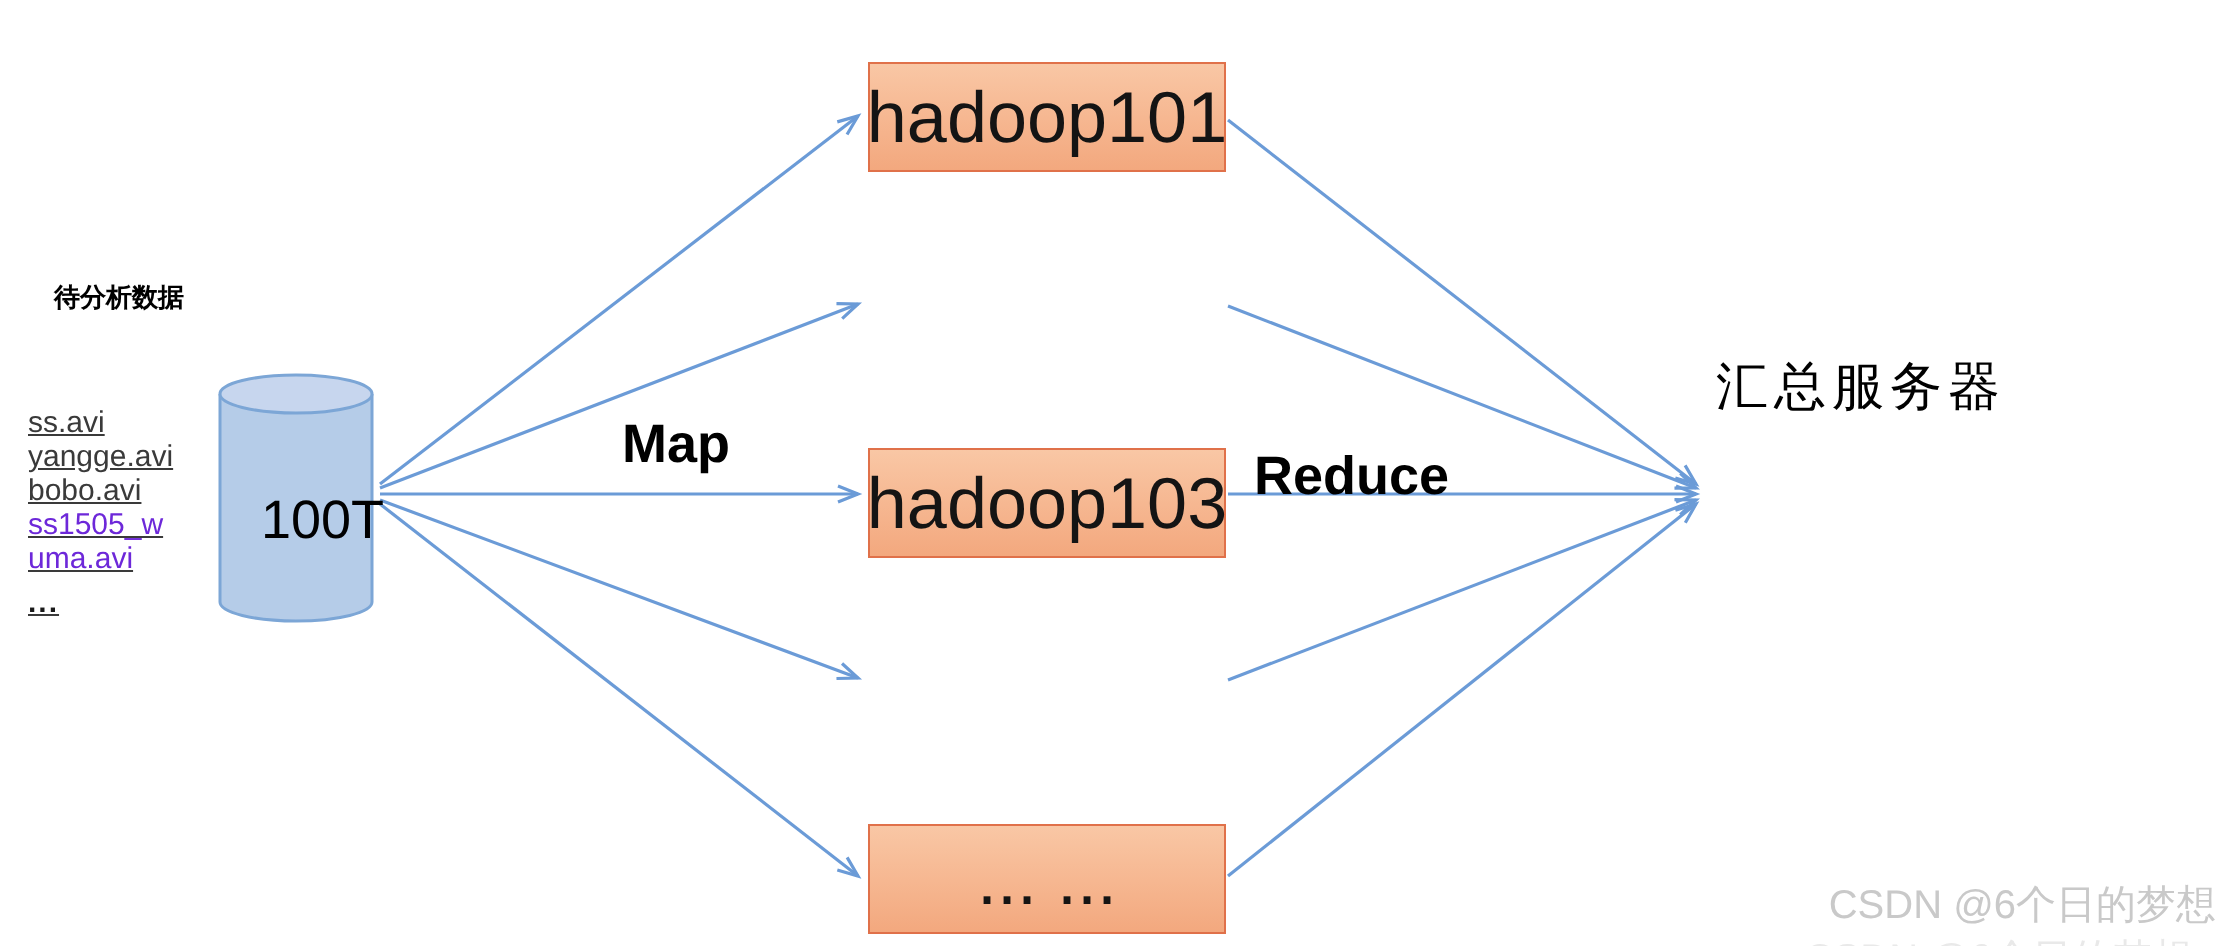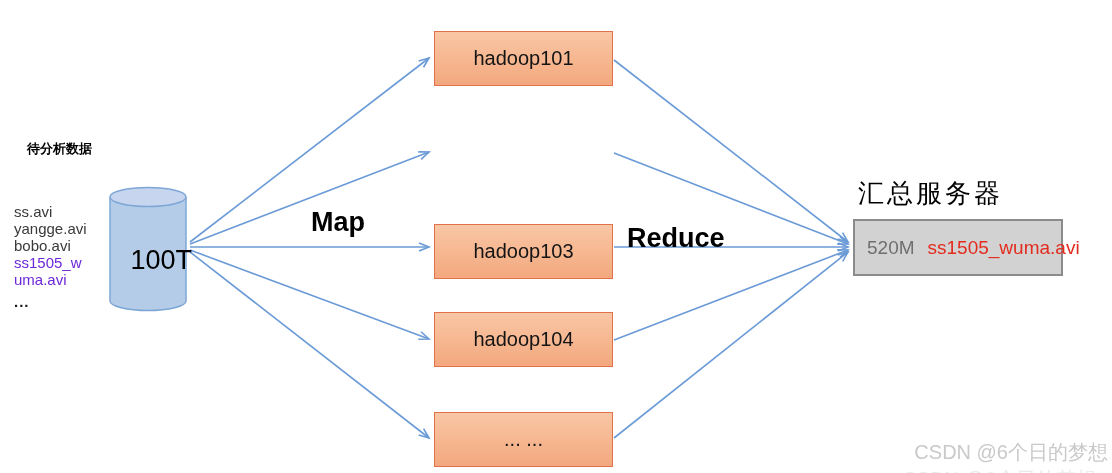--- a/index.html
+++ b/index.html
@@ -12,21 +12,21 @@
   }
   .layer{position:absolute;left:0;top:0;width:1112px;height:473px;}
 
   
   .src-heading{
     position:absolute;left:27px;top:140px;
     font-size:13px;font-weight:bold;color:#000;
   }
   .file-list{
     position:absolute;left:14px;top:203px;
-    font-size:15px;line-height:17px;color:#3a3a3a;
+    font-size:15px;line-height:17px;color:#3a3a3a;text-decoration:underline;
   }
   .file-line{white-space:nowrap;}
   .file-red{color:#6d28d9;}
   .file-more{margin-top:5px;font-weight:bold;letter-spacing:1px;color:#1a1a1a;}
   .capacity{
     position:absolute;left:104px;top:245px;width:88px;
     text-align:right;font-size:27px;color:#000;
   }
 
   
@@ -34,21 +34,21 @@
   .map-label{left:311px;top:207px;text-align:right;}
   .reduce-label{left:627px;top:207px;margin-top:16px;}
 
   
   .node{
     position:absolute;left:434px;width:179px;height:55px;
     box-sizing:border-box;
     background:linear-gradient(180deg,#f9c7a5 0%,#f3a87e 100%);
     border:1.5px solid #e0714a;
     display:flex;align-items:center;justify-content:center;
-    font-size:20px;color:#141414;white-space:nowrap;
+    font-size:36px;color:#141414;white-space:nowrap;
   }
   .n1{top:31px}.n2{top:126px}.n3{top:224px}.n4{top:312px}.n5{top:412px}
 
   
   .agg-heading{
     position:absolute;left:858px;top:176px;
     font-size:26px;letter-spacing:3px;color:#000;white-space:nowrap;font-family:Liberation Serif, serif;
   }
   .agg-box{
     position:absolute;left:853px;top:219px;width:210px;height:57px;
@@ -115,25 +115,20 @@
     <div class="file-more">...</div>
   </div>
 
   <div class="capacity">100T</div>
 
   <div class="phase-label map-label">Map</div>
   <div class="phase-label reduce-label">Reduce</div>
 
   <div class="node n1">hadoop101</div>
   <div class="node n3">hadoop103</div>
-  <div class="node n4">hadoop104</div>
   <div class="node n5">... ...</div>
 
   <div class="agg-heading">汇总服务器</div>
-  <div class="agg-box">
-    <span class="agg-size">520M</span>
-    <span class="agg-file">ss1505_wuma.avi</span>
-  </div>
 
   <div class="watermark">CSDN @6个日的梦想</div>
   <div class="watermark2">CSDN @6个日的梦想</div>
 
 </div>
 
 </body></html>

